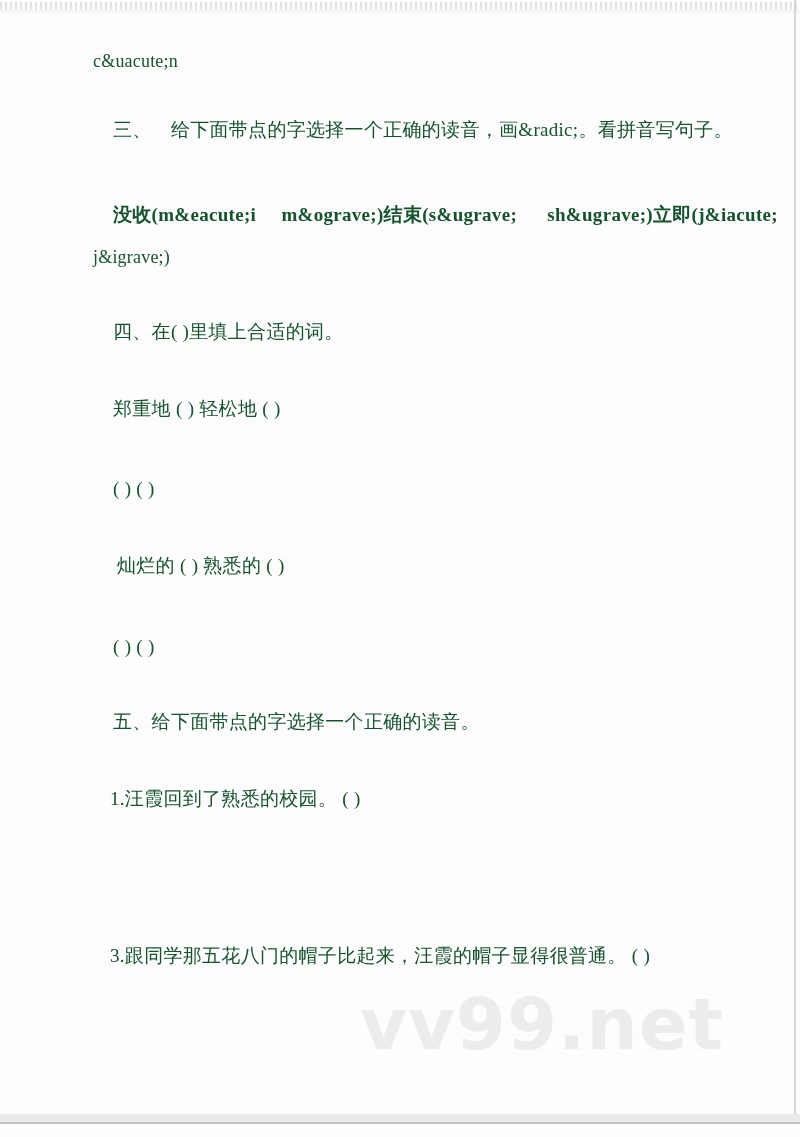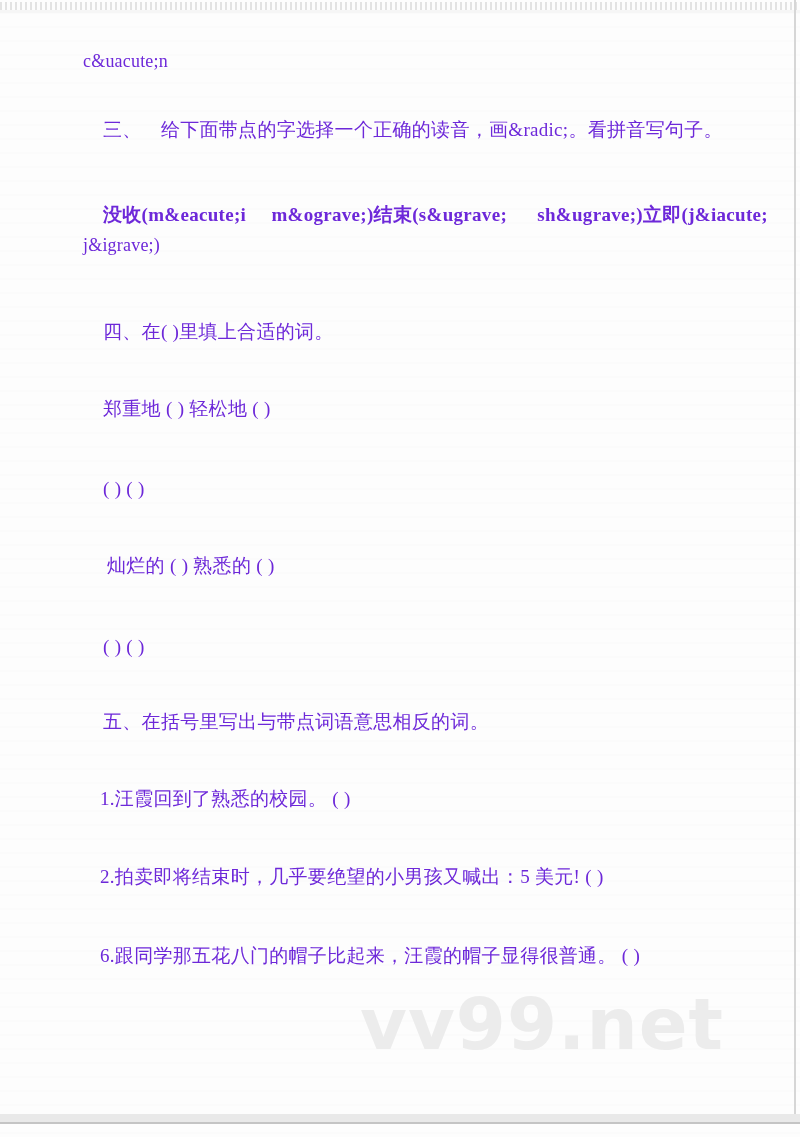--- a/index.html
+++ b/index.html
@@ -45,22 +45,23 @@
     right: 0;
     height: 8px;
     background: #e9e9e9;
     border-bottom: 2px solid #c4c4c4;
   }
   .text-line {
     position: absolute;
     white-space: pre-wrap;
     font-size: 19px;
     line-height: 26px;
-    color: #6d28d9;
+    color: #14532d;
     letter-spacing: 0.3px;
+    margin-left: 10px;
   }
   .latin-line {
     font-size: 18px;
     letter-spacing: 0.2px;
   }
   .watermark {
     position: absolute;
     top: 988px;
     left: 360px;
     font-family: "DejaVu Sans", "Liberation Sans", sans-serif;
@@ -79,37 +80,36 @@
 
   <div class="top-texture"></div>
   <div class="right-edge"></div>
 
   <div class="text-line latin-line" style="top:48px;  left:83px;">c&amp;uacute;n</div>
 
   <div class="text-line" style="top:117px; left:103px;">三、　给下面带点的字选择一个正确的读音，画&amp;radic;。看拼音写句子。</div>
 
   <div class="text-line" style="top:202px; left:103px;font-weight:bold;">没收(m&amp;eacute;i     m&amp;ograve;)结束(s&amp;ugrave;      sh&amp;ugrave;)立即(j&amp;iacute;</div>
 
-  <div class="text-line latin-line" style="top:232px; left:83px;">j&amp;igrave;)</div>
+  <div class="text-line latin-line" style="top:244px; left:83px;">j&amp;igrave;)</div>
 
   <div class="text-line" style="top:396px; left:103px;">郑重地 ( ) 轻松地 ( )</div>
 
   <div class="text-line" style="top:319px; left:103px;">四、在( )里填上合适的词。</div>
 
   <div class="text-line" style="top:476px; left:103px;">( ) ( )</div>
 
   <div class="text-line" style="top:553px; left:107px;">灿烂的 ( ) 熟悉的 ( )</div>
 
   <div class="text-line" style="top:634px; left:103px;">( ) ( )</div>
 
-  <div class="text-line" style="top:709px; left:103px;">五、在括号里写出与带点词语意思相反的词。</div>
+  <div class="text-line" style="top:709px; left:103px;">五、给下面带点的字选择一个正确的读音。</div>
 
   <div class="text-line" style="top:786px; left:100px;">1.汪霞回到了熟悉的校园。 ( )</div>
 
-  <div class="text-line" style="top:864px; left:100px;">2.拍卖即将结束时，几乎要绝望的小男孩又喊出：5 美元! ( )</div>
 
-  <div class="text-line" style="top:943px; left:100px;">6.跟同学那五花八门的帽子比起来，汪霞的帽子显得很普通。 ( )</div>
+  <div class="text-line" style="top:943px; left:100px;">3.跟同学那五花八门的帽子比起来，汪霞的帽子显得很普通。 ( )</div>
 
   <div class="watermark">vv99.net</div>
 
   <div class="bottom-bar"></div>
 
 </div>
 
 </body></html>

